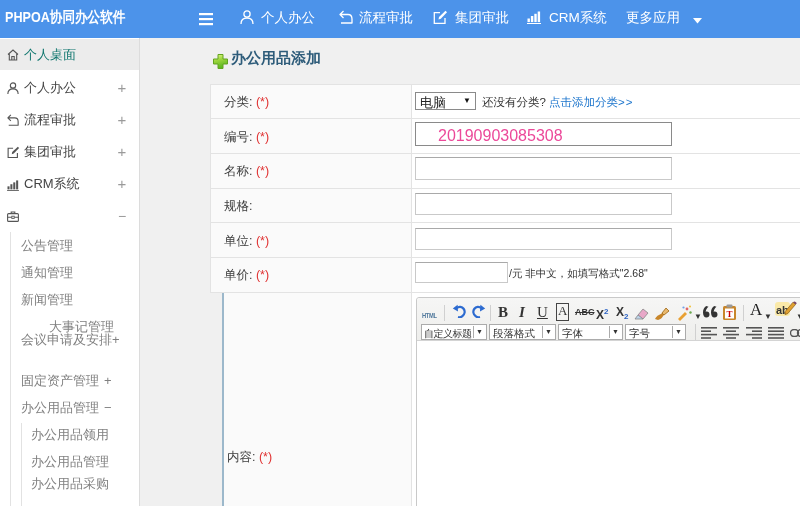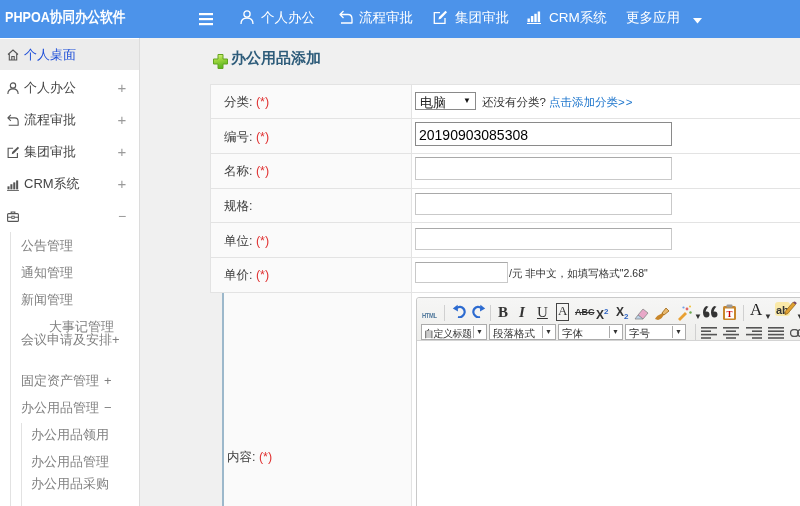--- a/index.html
+++ b/index.html
@@ -85,21 +85,21 @@
     <svg class="tb-ico" style="left:693px; top:18px" width="9" height="6" viewBox="0 0 9 6">
       <path d="M0 0 L9 0 L4.5 5.5 Z" fill="#fff"></path>
     </svg>
   </div>
 
   <div id="sidebar">
     <div class="sb-row" style="top:1px; height:31px; background:#ececec;">
       <svg class="sb-ico" style="top:10px" width="12" height="12" viewBox="0 0 12 12">
         <path d="M1 5.5 L6 1 L11 5.5 M2.3 5 L2.3 11 L9.7 11 L9.7 5 M4.8 11 L4.8 7.5 L7.2 7.5 L7.2 11" fill="none" stroke="#555" stroke-width="1.1"></path>
       </svg>
-      <div class="sb-txt" style="color:#1d4ed8">个人桌面</div>
+      <div class="sb-txt" style="color:#0f766e">个人桌面</div>
     </div>
     <div class="sb-row" style="top:34px;">
       <svg class="sb-ico" width="12" height="13" viewBox="0 0 14 15">
         <circle cx="7" cy="4" r="3.1" fill="none" stroke="#555" stroke-width="1.3"></circle>
         <path d="M1 14 C1 9.5 4 8 7 8 C10 8 13 9.5 13 14" fill="none" stroke="#555" stroke-width="1.3"></path>
       </svg>
       <div class="sb-txt">个人办公</div>
         <div class="sb-plus">+</div>
     </div>
     <div class="sb-row" style="top:66px;">
@@ -193,21 +193,21 @@
     <div class="flabel" style="top:183px;">单价: <span class="req">(*)</span></div>
     <div class="flabel" style="left:17px; top:365px;">内容: <span class="req">(*)</span></div>
 
     <div class="inp" style="top:8px; width:61px; height:18px; border-color:#8a8a8a;">
       <span style="position:absolute; left:4px; top:1px; font-size:13px; color:#222;">电脑</span>
       <span style="position:absolute; right:4px; top:3px; font-size:8px; color:#111;">▼</span>
     </div>
     <div class="abs" style="left:272px; top:11px; font-size:11.5px; color:#333; white-space:nowrap;">还没有分类? <a style="color:#1b74cc;">点击添加分类&gt; &gt;</a></div>
 
     <div class="inp" style="top:38px; width:257px; height:24px; border-color:#8a8a8a;">
-      <span style="position:absolute; left:3px; top:4px; font-size:14px; color:#000000;">20190903085308</span>
+      <span style="position:absolute; left:22px; top:4px; font-size:16px; color:#ec4899;">20190903085308</span>
     </div>
 
     <div class="inp" style="top:73px; width:257px; height:23px;"></div>
     <div class="inp" style="top:109px; width:257px; height:22px;"></div>
     <div class="inp" style="top:144px; width:257px; height:22px;"></div>
 
     <div class="inp" style="top:178px; width:93px; height:21px;"></div>
     <div class="abs" style="left:299px; top:183px; font-size:10.5px; color:#333; white-space:nowrap;">/元 非中文，如填写格式"2.68"</div>
   </div>
 

